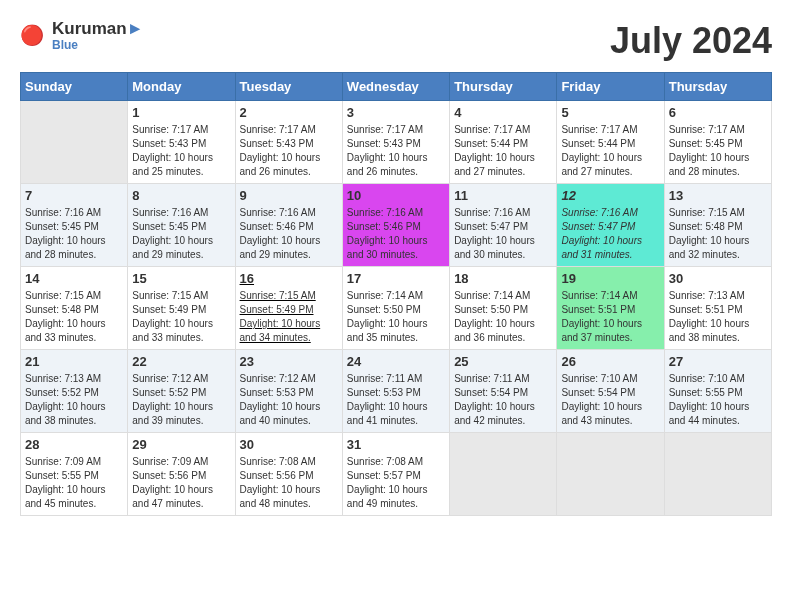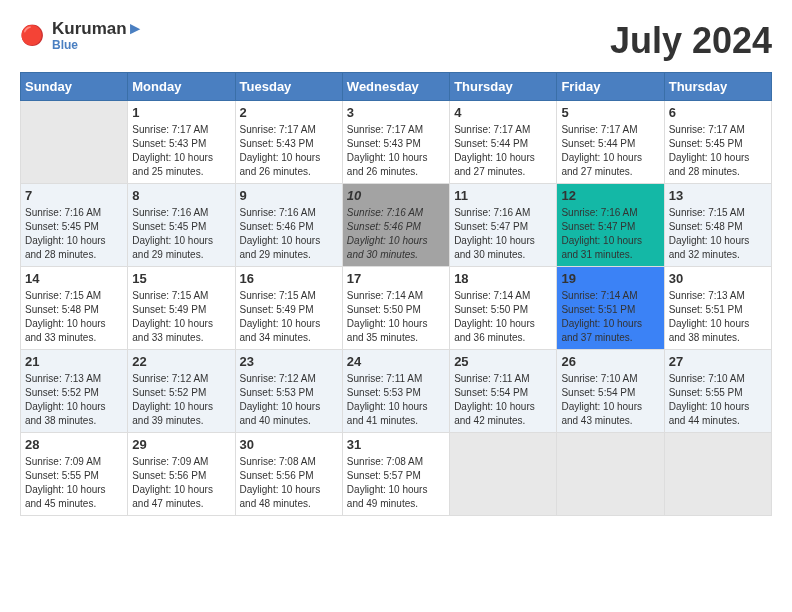--- a/index.html
+++ b/index.html
@@ -176,35 +176,35 @@
 Daylight: 10 hours
 and 29 minutes.</div>
         </td>
         <td style="background-color: rgb(238, 243, 248);">
           <span class="day-number">9</span>
           <div class="day-info" style="white-space: pre-line;">Sunrise: 7:16 AM
 Sunset: 5:46 PM
 Daylight: 10 hours
 and 29 minutes.</div>
         </td>
-        <td style="background-color: #a3a3a3; font-style: italic;">
+        <td style="background-color: #d946ef;">
           <span class="day-number">10</span>
           <div class="day-info" style="white-space: pre-line;">Sunrise: 7:16 AM
 Sunset: 5:46 PM
 Daylight: 10 hours
 and 30 minutes.</div>
         </td>
         <td style="background-color: rgb(238, 243, 248);">
           <span class="day-number">11</span>
           <div class="day-info" style="white-space: pre-line;">Sunrise: 7:16 AM
 Sunset: 5:47 PM
 Daylight: 10 hours
 and 30 minutes.</div>
         </td>
-        <td style="background-color: #14b8a6;">
+        <td style="background-color: #5eead4; font-style: italic;">
           <span class="day-number">12</span>
           <div class="day-info" style="white-space: pre-line;">Sunrise: 7:16 AM
 Sunset: 5:47 PM
 Daylight: 10 hours
 and 31 minutes.</div>
         </td>
         <td style="background-color: rgb(238, 243, 248);">
           <span class="day-number">13</span>
           <div class="day-info" style="white-space: pre-line;">Sunrise: 7:15 AM
 Sunset: 5:48 PM
@@ -220,42 +220,42 @@
 Daylight: 10 hours
 and 33 minutes.</div>
         </td>
         <td style="background-color: rgb(255, 255, 255);">
           <span class="day-number">15</span>
           <div class="day-info" style="white-space: pre-line;">Sunrise: 7:15 AM
 Sunset: 5:49 PM
 Daylight: 10 hours
 and 33 minutes.</div>
         </td>
-        <td style="background-color: rgb(255, 255, 255);">
+        <td style="background-color: rgb(255, 255, 255); text-decoration: underline;">
           <span class="day-number">16</span>
           <div class="day-info" style="white-space: pre-line;">Sunrise: 7:15 AM
 Sunset: 5:49 PM
 Daylight: 10 hours
 and 34 minutes.</div>
         </td>
         <td style="background-color: rgb(255, 255, 255);">
           <span class="day-number">17</span>
           <div class="day-info" style="white-space: pre-line;">Sunrise: 7:14 AM
 Sunset: 5:50 PM
 Daylight: 10 hours
 and 35 minutes.</div>
         </td>
         <td style="background-color: rgb(255, 255, 255);">
           <span class="day-number">18</span>
           <div class="day-info" style="white-space: pre-line;">Sunrise: 7:14 AM
 Sunset: 5:50 PM
 Daylight: 10 hours
 and 36 minutes.</div>
         </td>
-        <td style="background-color: #3b82f6;">
+        <td style="background-color: #86efac;">
           <span class="day-number">19</span>
           <div class="day-info" style="white-space: pre-line;">Sunrise: 7:14 AM
 Sunset: 5:51 PM
 Daylight: 10 hours
 and 37 minutes.</div>
         </td>
         <td style="background-color: rgb(255, 255, 255);">
           <span class="day-number">30</span>
           <div class="day-info" style="white-space: pre-line;">Sunrise: 7:13 AM
 Sunset: 5:51 PM

